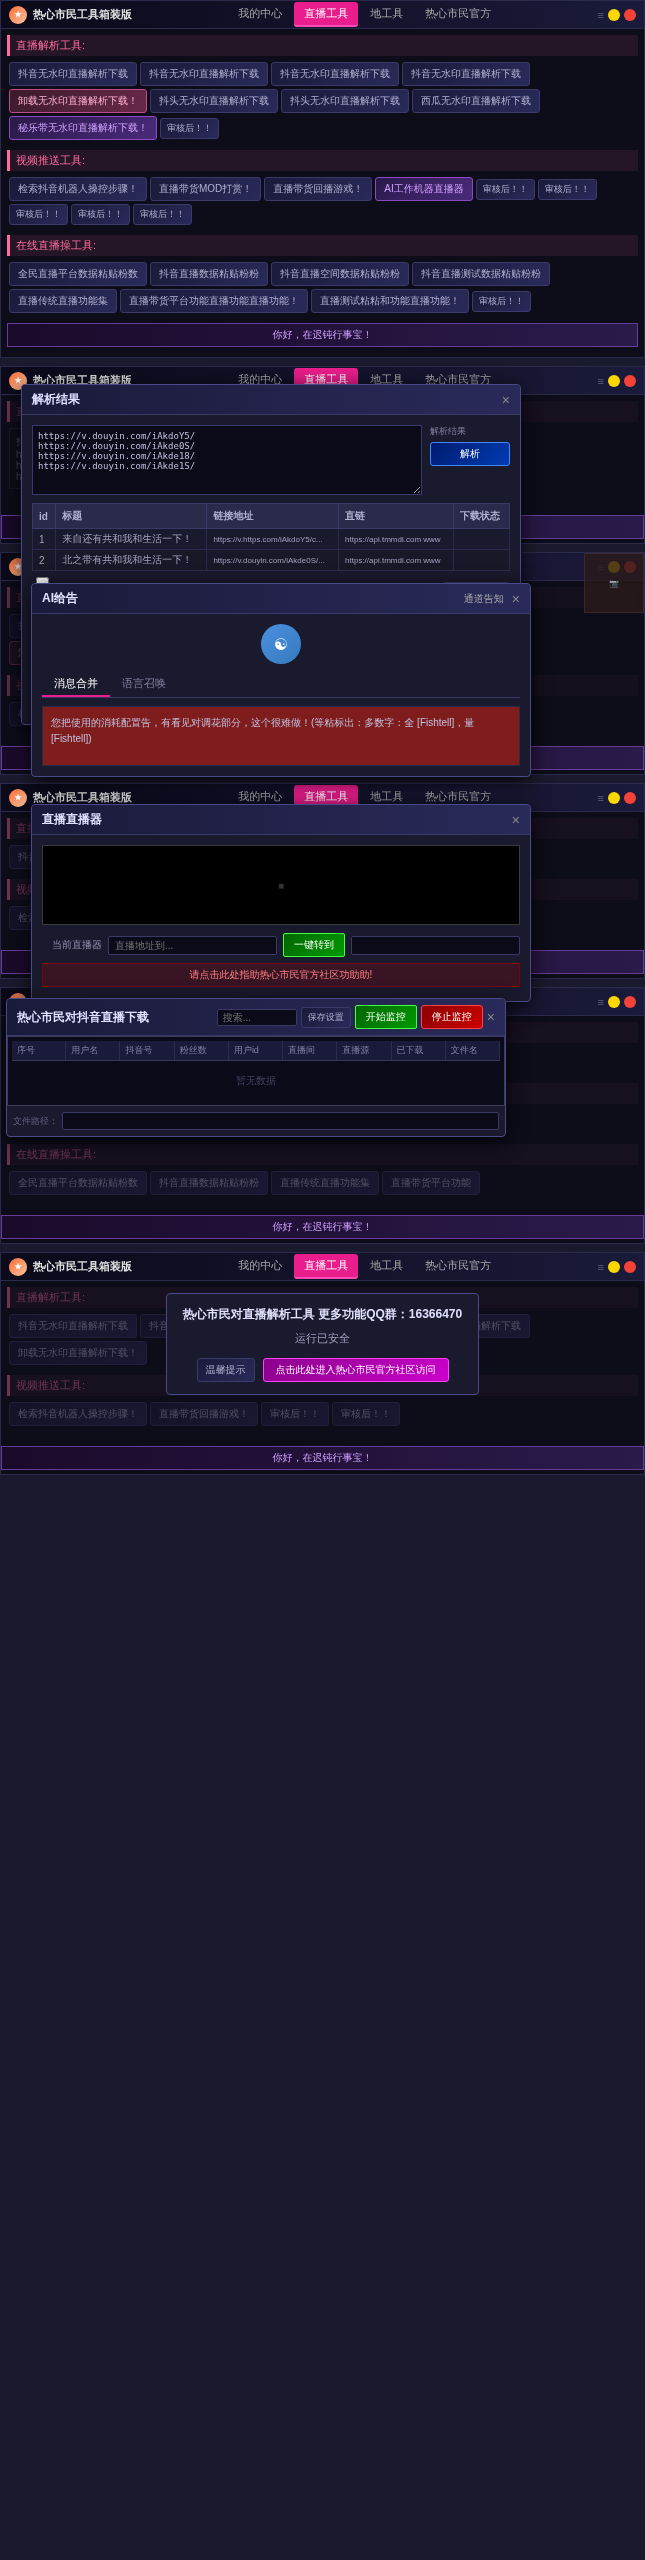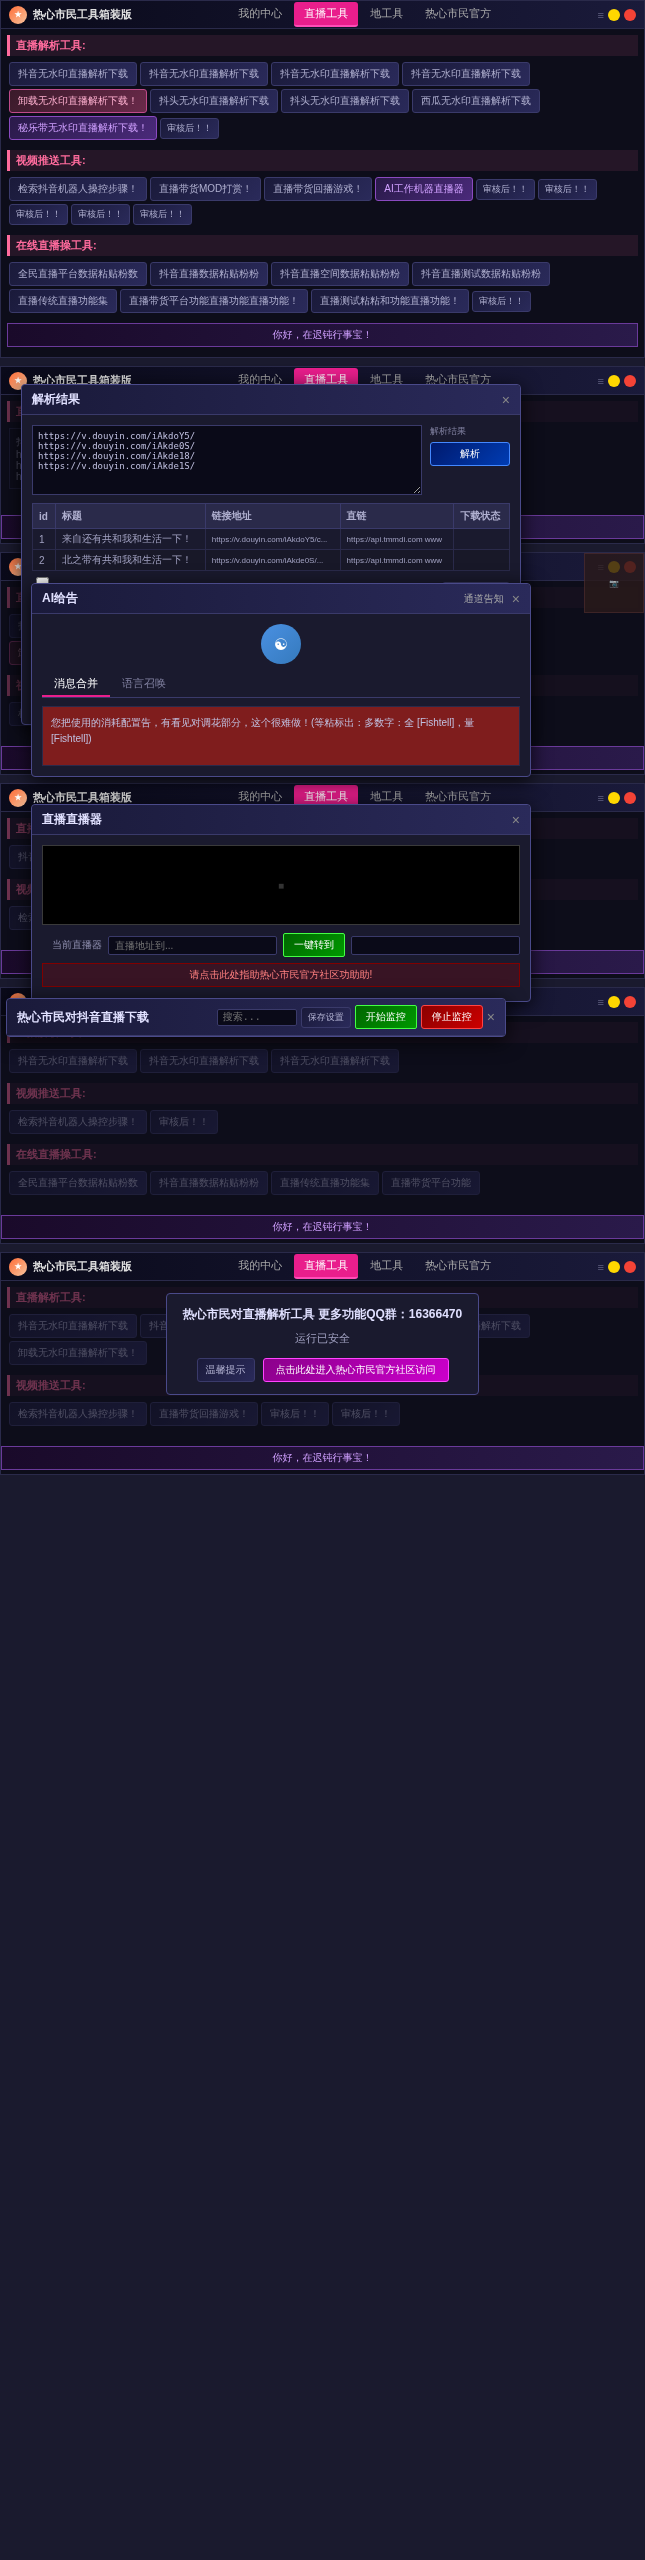--- a/index.html
+++ b/index.html
@@ -95,21 +95,21 @@
       background: #0d0d1a;
     }
 
     
     .section {
       margin-bottom: 8px;
     }
     .section-title {
       font-size: 11px;
       color: #ff6b9d;
-      font-weight: bold;
+      font-weight: normal;
       padding: 3px 6px;
       background: rgba(255,107,157,0.1);
       border-left: 3px solid #ff6b9d;
       margin-bottom: 4px;
     }
     .btn-grid {
       display: flex;
       flex-wrap: wrap;
       gap: 3px;
       padding: 2px;
@@ -542,21 +542,21 @@
                 <th>标题</th>
                 <th>链接地址</th>
                 <th>直链</th>
                 <th>下载状态</th>
               </tr>
             </thead>
             <tbody>
               <tr class="table-row">
                 <td>1</td>
                 <td>来自还有共和我和生活一下！</td>
-                <td style="font-size:8px;">https://v.douyin.com/iAkdoY5/c...</td>
+                <td style="font-size:8px;">https://v.https.com/iAkdoY5/c...</td>
                 <td style="font-size:8px;">https://api.tmmdi.com www</td>
                 <td></td>
               </tr>
               <tr class="table-row">
                 <td>2</td>
                 <td>北之带有共和我和生活一下！</td>
                 <td style="font-size:8px;">https://v.douyin.com/iAkde0S/...</td>
                 <td style="font-size:8px;">https://api.tmmdi.com www</td>
                 <td></td>
               </tr>
@@ -789,25 +789,47 @@
           <button class="tool-btn">直播带货平台功能</button>
         </div>
       </div>
     </div>
 
     <div style="position:absolute;top:10px;left:5px;right:5px;z-index:20;">
       <div class="modal-dialog" style="width:100%;">
         <div class="modal-header">
           <span class="modal-title">热心市民对抖音直播下载</span>
           <div style="display:flex;gap:4px;align-items:center;">
-            <input class="inline-input" style="width: 80px; font-family: Liberation Mono, monospace;" placeholder="搜索...">
+            <input class="inline-input" style="width: 80px;" placeholder="搜索...">
             <button class="tool-btn small">保存设置</button>
             <button class="btn-green">开始监控</button>
             <button class="btn-red">停止监控</button>
             <button class="modal-close">×</button>
+          </div>
+        </div>
+        <div class="modal-body" style="padding:0;">
+          <div class="download-manager">
+            <div class="dm-header">
+              <div class="dm-col">序号</div>
+              <div class="dm-col">用户名</div>
+              <div class="dm-col">抖音号</div>
+              <div class="dm-col">粉丝数</div>
+              <div class="dm-col">用户id</div>
+              <div class="dm-col">直播间</div>
+              <div class="dm-col">直播源</div>
+              <div class="dm-col">已下载</div>
+              <div class="dm-col">文件名</div>
+            </div>
+            <div style="height:40px;display:flex;align-items:center;justify-content:center;">
+              <span style="color:#404060;font-size:10px;">暂无数据</span>
+            </div>
+          </div>
+          <div style="padding:6px;display:flex;gap:4px;align-items:center;">
+            <span style="font-size:9px;color:#606080;">文件路径：</span>
+            <input class="form-input" style="flex: 1 1 0%; font-size: 9px;">
           </div>
         </div>
       </div>
     </div>
   </div>
 
   <div class="notification-bar">
     <span>你好，在迟钝行事宝！</span>
   </div>
 </div>

